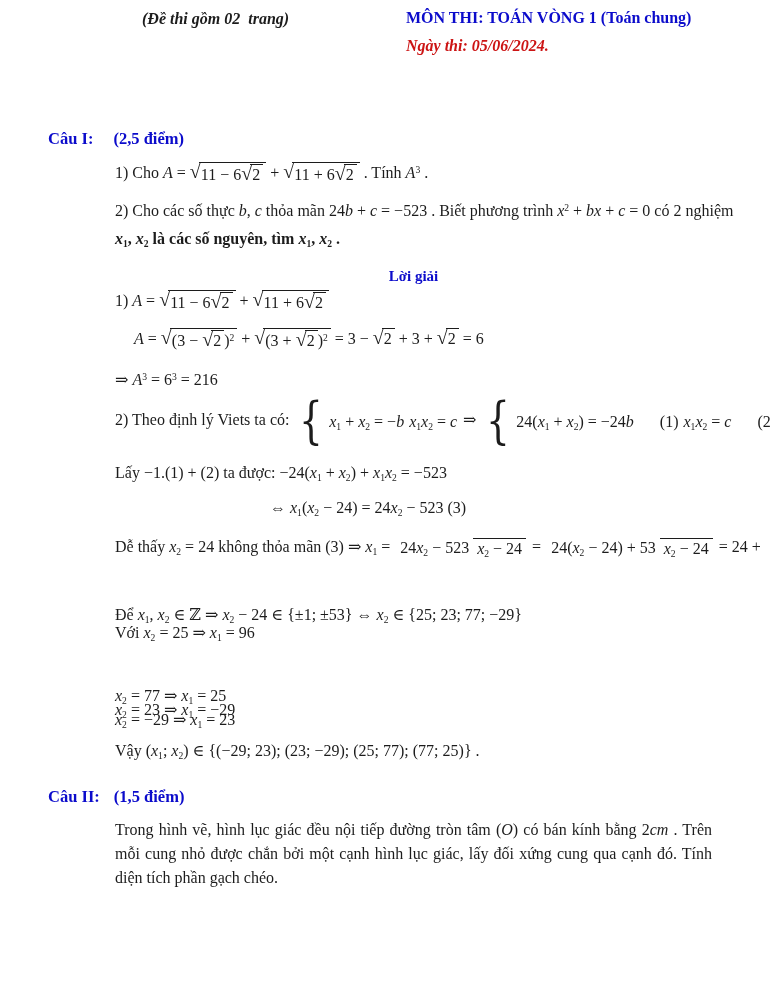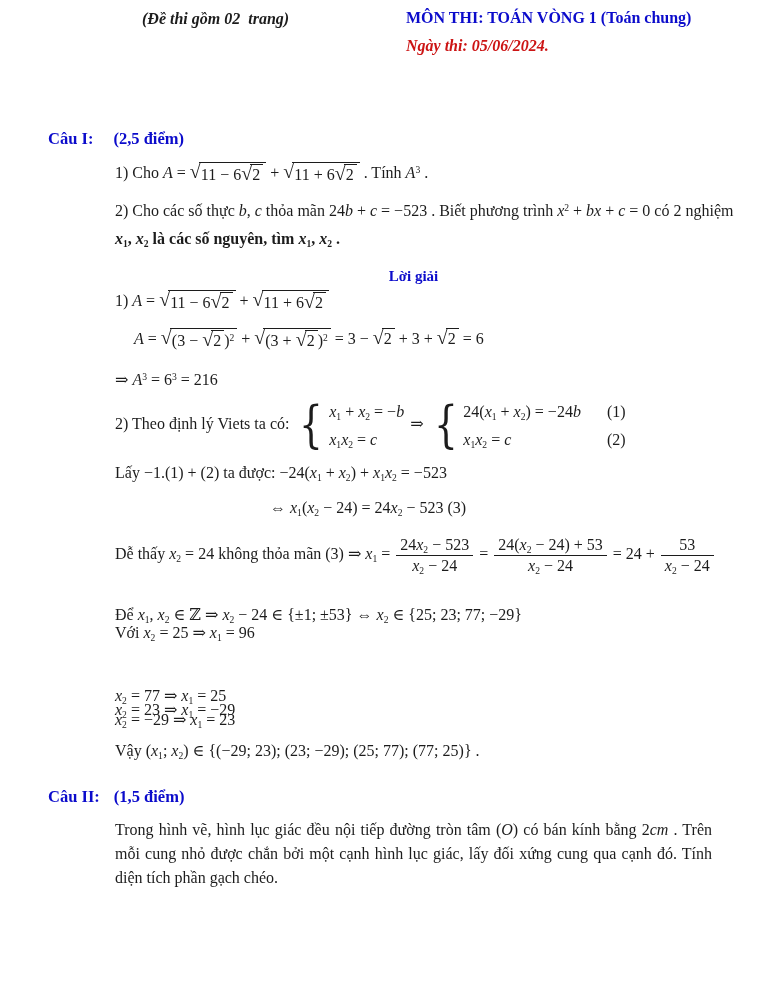--- a/index.html
+++ b/index.html
@@ -27,29 +27,29 @@
   .line{position:absolute;white-space:nowrap;line-height:1.45;}
   .tx{}
   .mi{font-style:italic;}
   sub{font-size:0.6em;vertical-align:-0.28em;line-height:0;}
   sup{font-size:0.6em;vertical-align:0.55em;line-height:0;}
 
   .sqrt{display:inline-flex;align-items:flex-start;white-space:nowrap;}
   .sqrt>.r{font-size:1.25em;line-height:0.92;margin-right:-2px;font-style:normal;}
   .sqrt>.c{border-top:1.4px solid currentColor;padding:1px 3px 0 2px;line-height:1.15;}
 
-  .frac{display:inline-flex;flex-direction:column;vertical-align:middle;
+  .frac{display:inline-flex;flex-direction:row;vertical-align:middle;
         text-align:center;line-height:1.25;margin:0 2px;}
   .frac>.n{padding:0 4px;}
   .frac>.d{border-top:1.4px solid currentColor;padding:0 4px;}
 
   .sys{display:inline-flex;align-items:center;vertical-align:middle;margin:0 2px;}
   .sys>.b{font-size:50px;line-height:0.85;font-weight:400;margin-right:2px;
           font-family:"DejaVu Serif",serif;transform:scaleX(0.75);}
-  .sys>.rows{display:flex;flex-direction:column;gap:5px;align-items:stretch;}
+  .sys>.rows{display:flex;flex-direction:row;gap:5px;align-items:stretch;}
   .sys .row{display:flex;justify-content:space-between;align-items:baseline;}
   .sys .tag{padding-left:26px;}
 
   .gap{display:inline-block;}
 
   
   [data-name="line-cau1-head"]{left:48px;top:127px;color:var(--blue);font-weight:700;font-size:16.5px;}
   [data-name="line-q1"]{left:115px;top:161px;}
   [data-name="line-q2"]{left:115px;top:199px;}
   [data-name="line-q3"]{left:115px;top:227px;font-weight:bold;}

